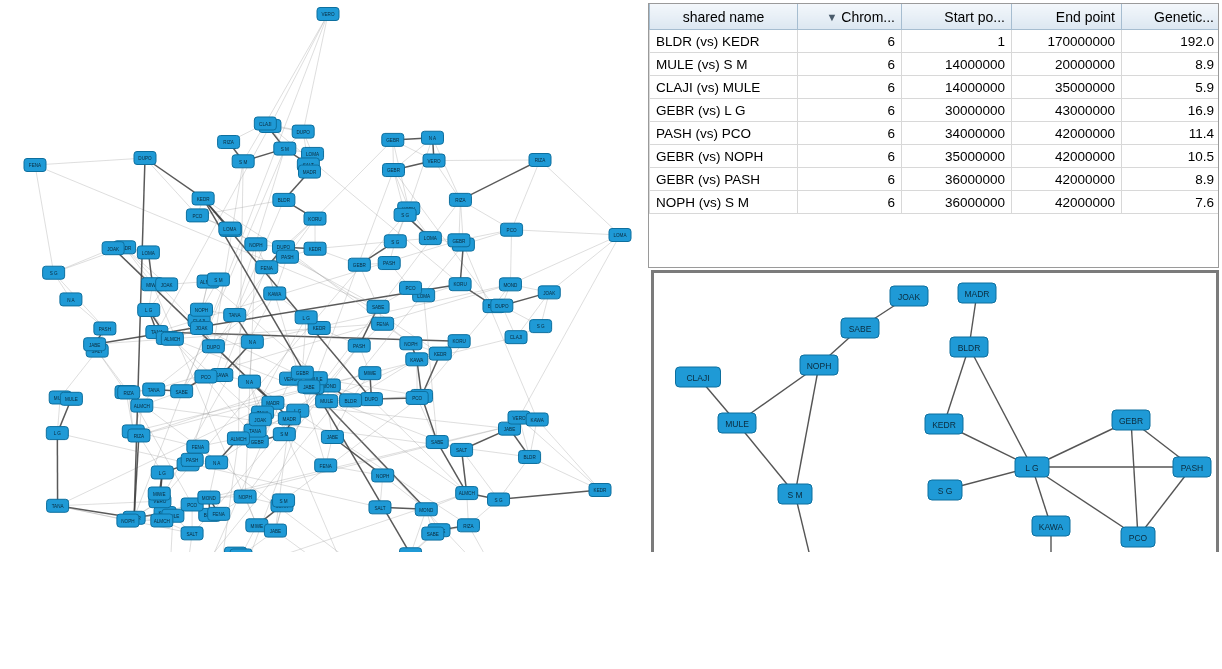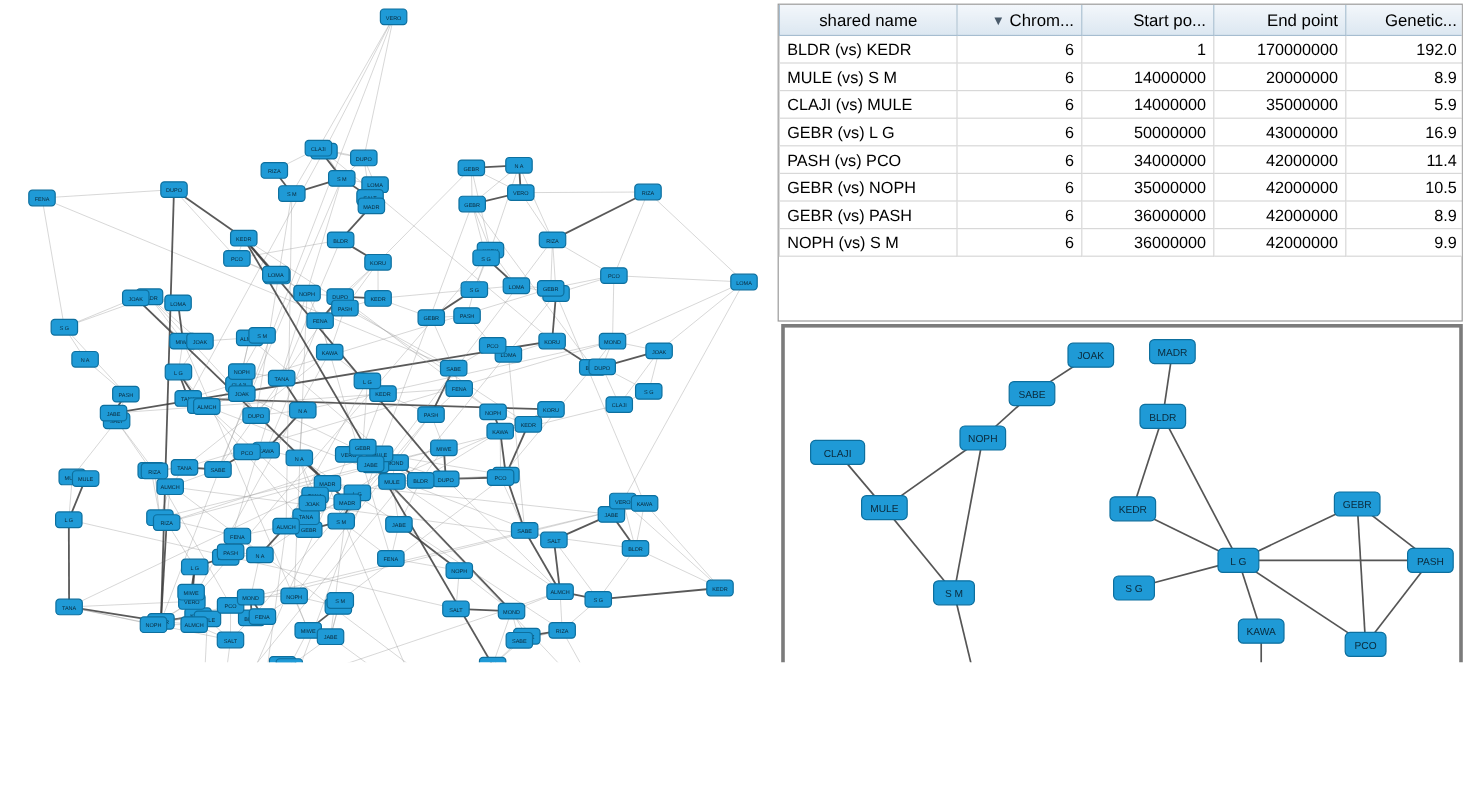--- a/index.html
+++ b/index.html
@@ -1256,21 +1256,21 @@
           <tr>
             <td class="c-name">CLAJI (vs) MULE</td>
             <td class="c-num">6</td>
             <td class="c-num">14000000</td>
             <td class="c-num">35000000</td>
             <td class="c-num">5.9</td>
           </tr>
           <tr>
             <td class="c-name">GEBR (vs) L G</td>
             <td class="c-num">6</td>
-            <td class="c-num">50000000</td>
+            <td class="c-num">30000000</td>
             <td class="c-num">43000000</td>
             <td class="c-num">16.9</td>
           </tr>
           <tr>
             <td class="c-name">PASH (vs) PCO</td>
             <td class="c-num">6</td>
             <td class="c-num">34000000</td>
             <td class="c-num">42000000</td>
             <td class="c-num">11.4</td>
           </tr>
@@ -1286,21 +1286,21 @@
             <td class="c-num">6</td>
             <td class="c-num">36000000</td>
             <td class="c-num">42000000</td>
             <td class="c-num">8.9</td>
           </tr>
           <tr>
             <td class="c-name">NOPH (vs) S M</td>
             <td class="c-num">6</td>
             <td class="c-num">36000000</td>
             <td class="c-num">42000000</td>
-            <td class="c-num">9.9</td>
+            <td class="c-num">7.6</td>
           </tr>
         </tbody>
     </table>
   </div>
 
   <div id="sub-network">
     <svg width="562" height="390" viewBox="0 0 562 390">
       <g id="sub-edges">
           <line x1="255" y1="23" x2="206" y2="55" class="edge" stroke-width="1.4"></line>
           <line x1="206" y1="55" x2="165" y2="92" class="edge" stroke-width="1.4"></line>

